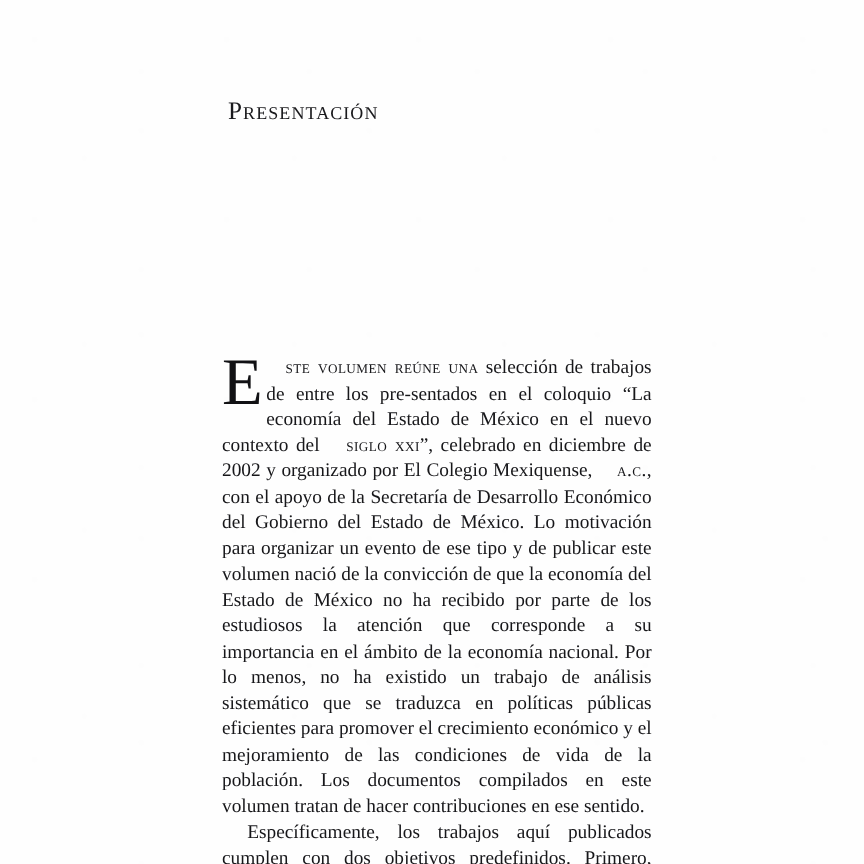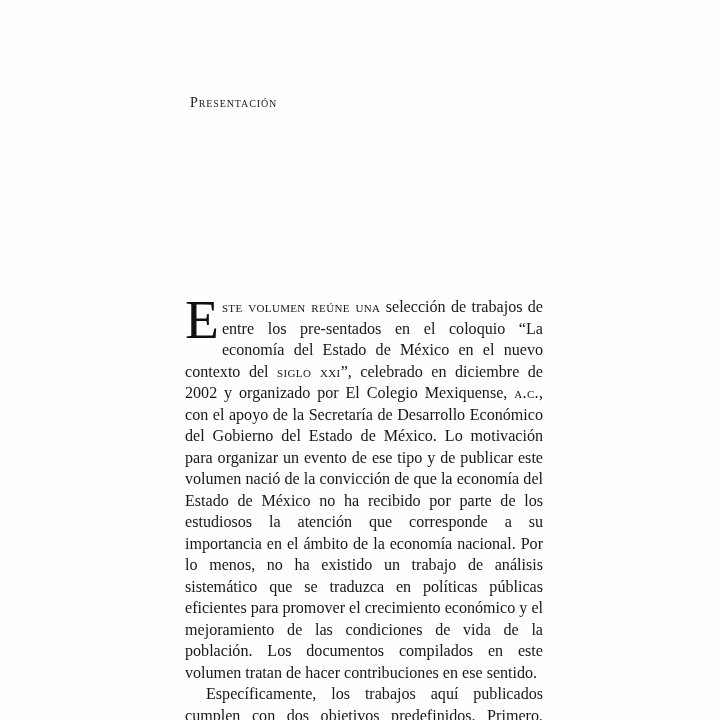--- a/index.html
+++ b/index.html
@@ -19,22 +19,22 @@
     position: relative;
     width: 720px;
     height: 720px;
     background: #fefefe;
   }
 
   
   .chapter-title {
     position: absolute;
     left: 190px;
-    top: 87px;
-    font-size: 14px;
+    top: 68px;
+    font-size: 21px;
     font-variant: small-caps;
     letter-spacing: 0.9px;
     color: #1a1a1d;
     font-weight: 400;
     line-height: 1;
     white-space: nowrap;
   }
 
   
   .text-block {
@@ -65,20 +65,21 @@
     line-height: 43px;
     padding: 1px 3px 0 0;
     margin-top: 1px;
     font-family: "Liberation Serif", "DejaVu Serif", serif;
     color: #111114;
   }
 
   .smallcaps {
     font-variant: small-caps;
     letter-spacing: 0.35px;
+    margin-left: 16px;
   }
 
   
   .grain {
     position: absolute;
     inset: 0;
     pointer-events: none;
     opacity: 0.5;
     background:
       radial-gradient(circle at 18% 22%, rgba(0,0,0,0.012) 0 2px, transparent 3px),

